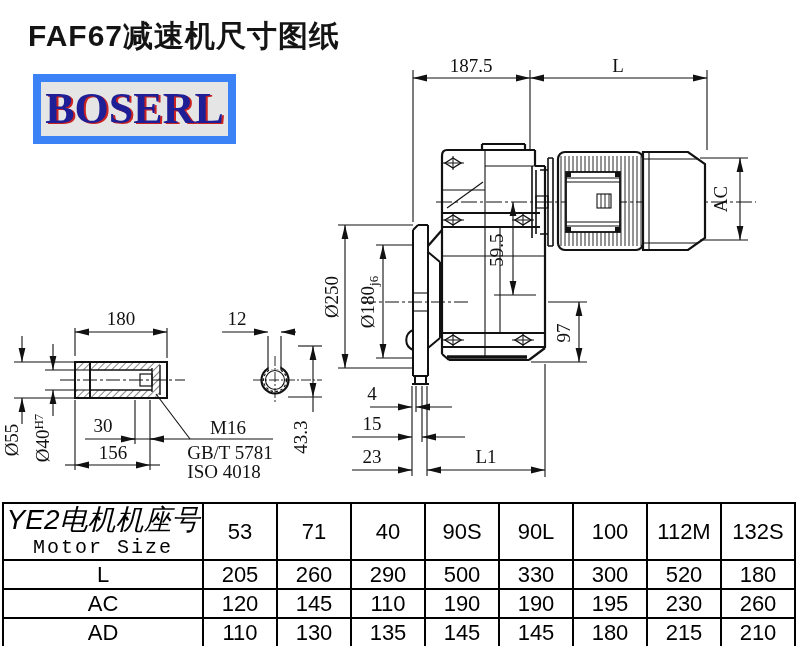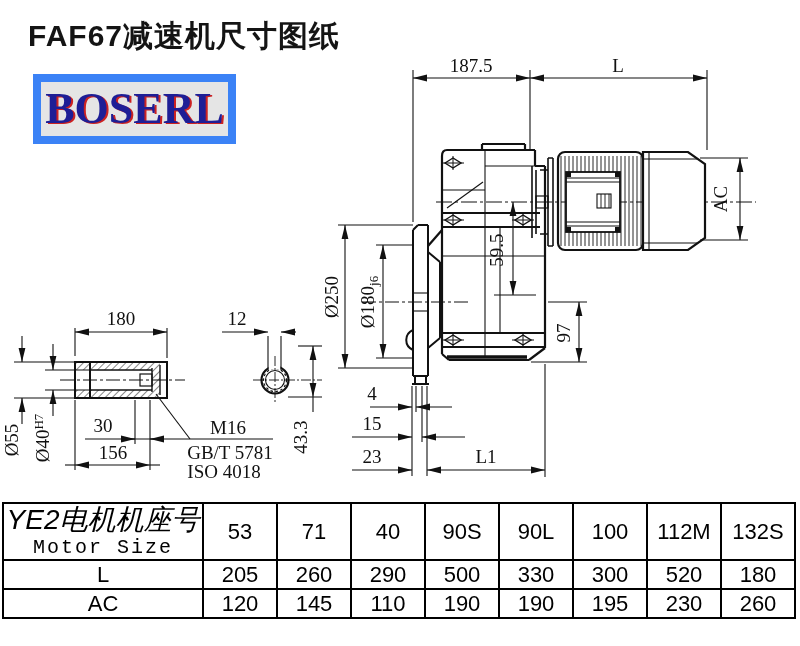--- a/index.html
+++ b/index.html
@@ -282,15 +282,26 @@
       <td class="first">AC</td>
       <td>120</td>
       <td>145</td>
       <td>110</td>
       <td>190</td>
       <td>190</td>
       <td>195</td>
       <td>230</td>
       <td>260</td>
     </tr>
+    <tr class="data">
+      <td class="first">AD</td>
+      <td>110</td>
+      <td>130</td>
+      <td>135</td>
+      <td>145</td>
+      <td>145</td>
+      <td>180</td>
+      <td>215</td>
+      <td>210</td>
+    </tr>
   </tbody>
     </table>
 </div>
 
 </body></html>

